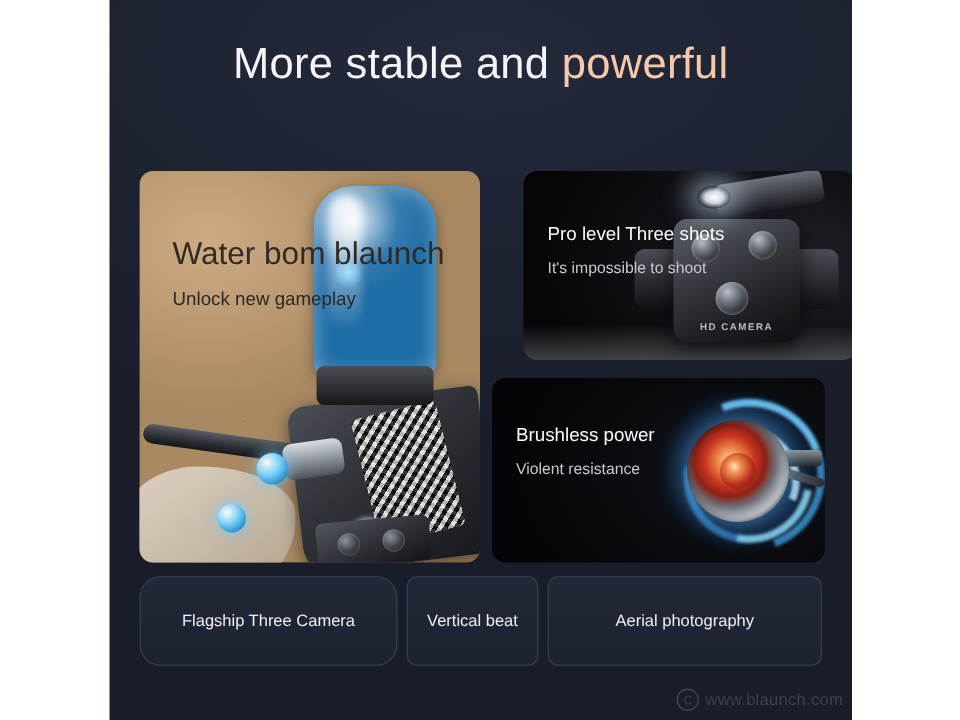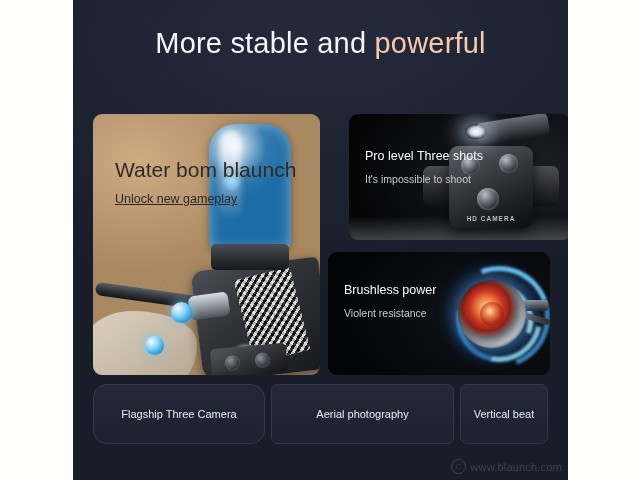--- a/index.html
+++ b/index.html
@@ -203,21 +203,20 @@
     font-size: 21px;
     line-height: 20px;
     color: #2f2a24;
     font-weight: 400;
   }
   .left-copy .t2 {
     margin-top: 11px;
     font-size: 12.5px;
     line-height: 16px;
     color: #2b2723;
-    text-decoration: underline;
   }
 
   
   #card-pro {
     left: 253px;
     top: 114px;
     width: 222px;
     height: 126px;
     background:
       radial-gradient(ellipse 170px 120px at 78% 48%, #20232a 0%, #101216 48%, #050506 100%);
@@ -490,22 +489,22 @@
       <div class="motor-hub"></div>
 
       <div class="right-copy">
         <div class="t1">Brushless power</div>
         <div class="t2">Violent resistance</div>
       </div>
     </div>
 
     <div id="chips">
       <div class="chip c0">Flagship Three Camera</div>
+      <div class="chip c2">Vertical beat</div>
       <div class="chip c3">Aerial photography</div>
-      <div class="chip c2">Vertical beat</div>
     </div>
 
     <div id="watermark">
       <span class="c-mark">C</span>
       <span>www.blaunch.com</span>
     </div>
 
   </div>
 </div>
 

